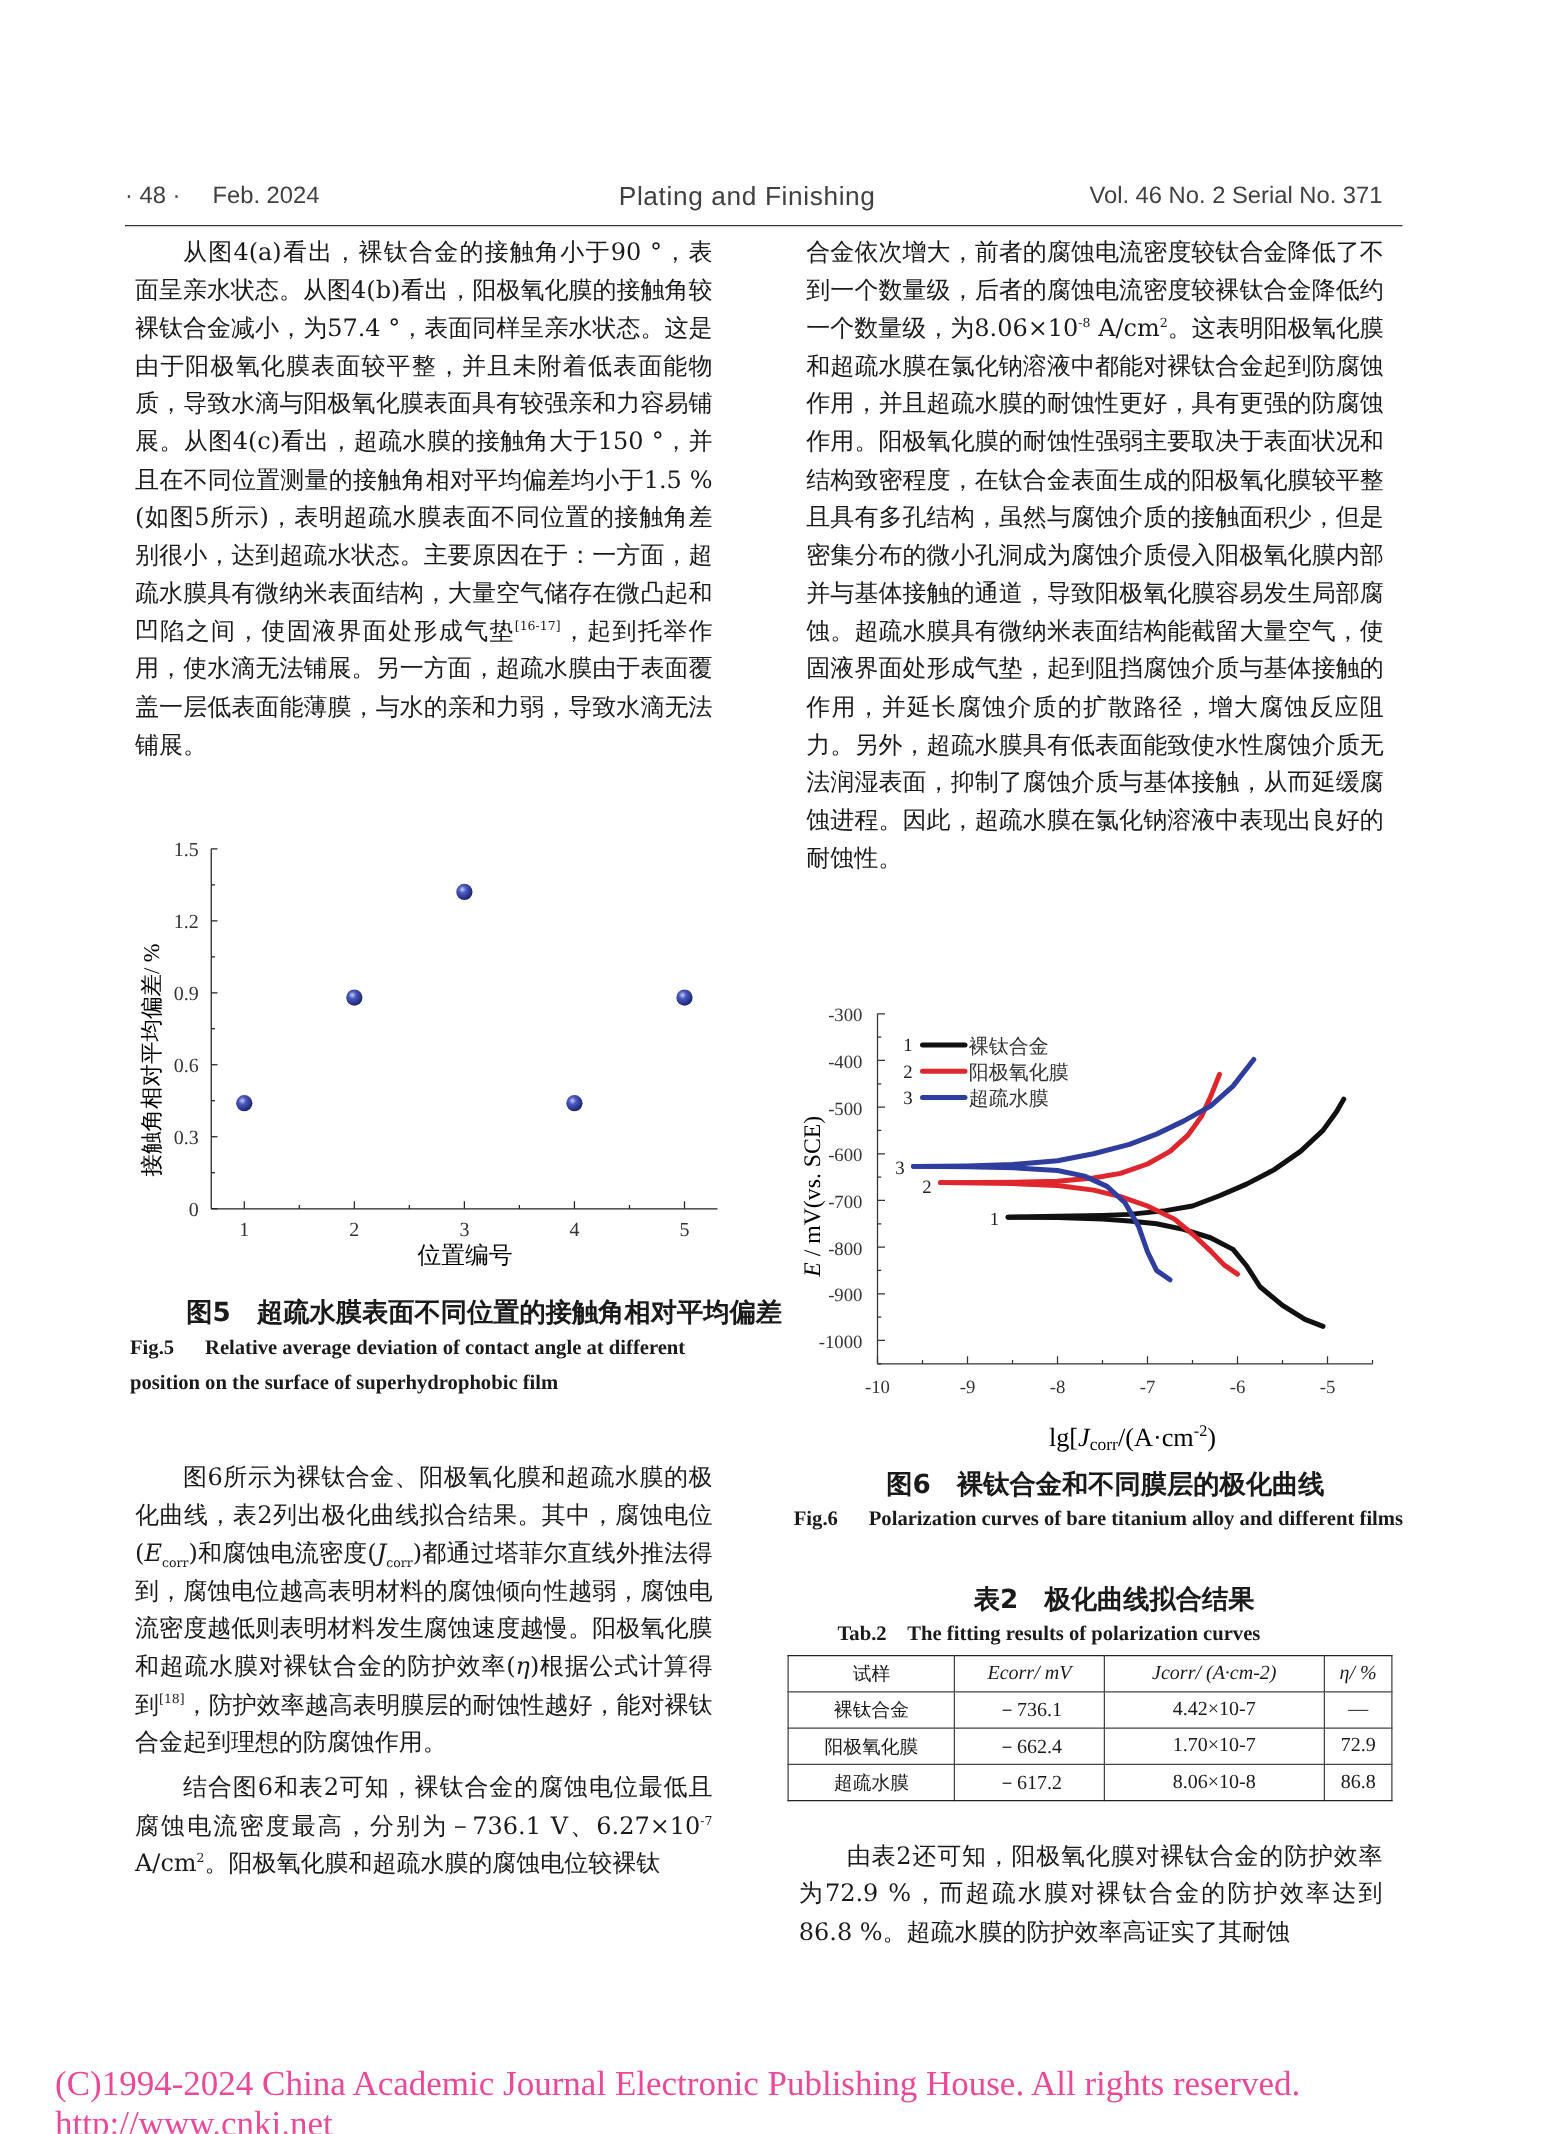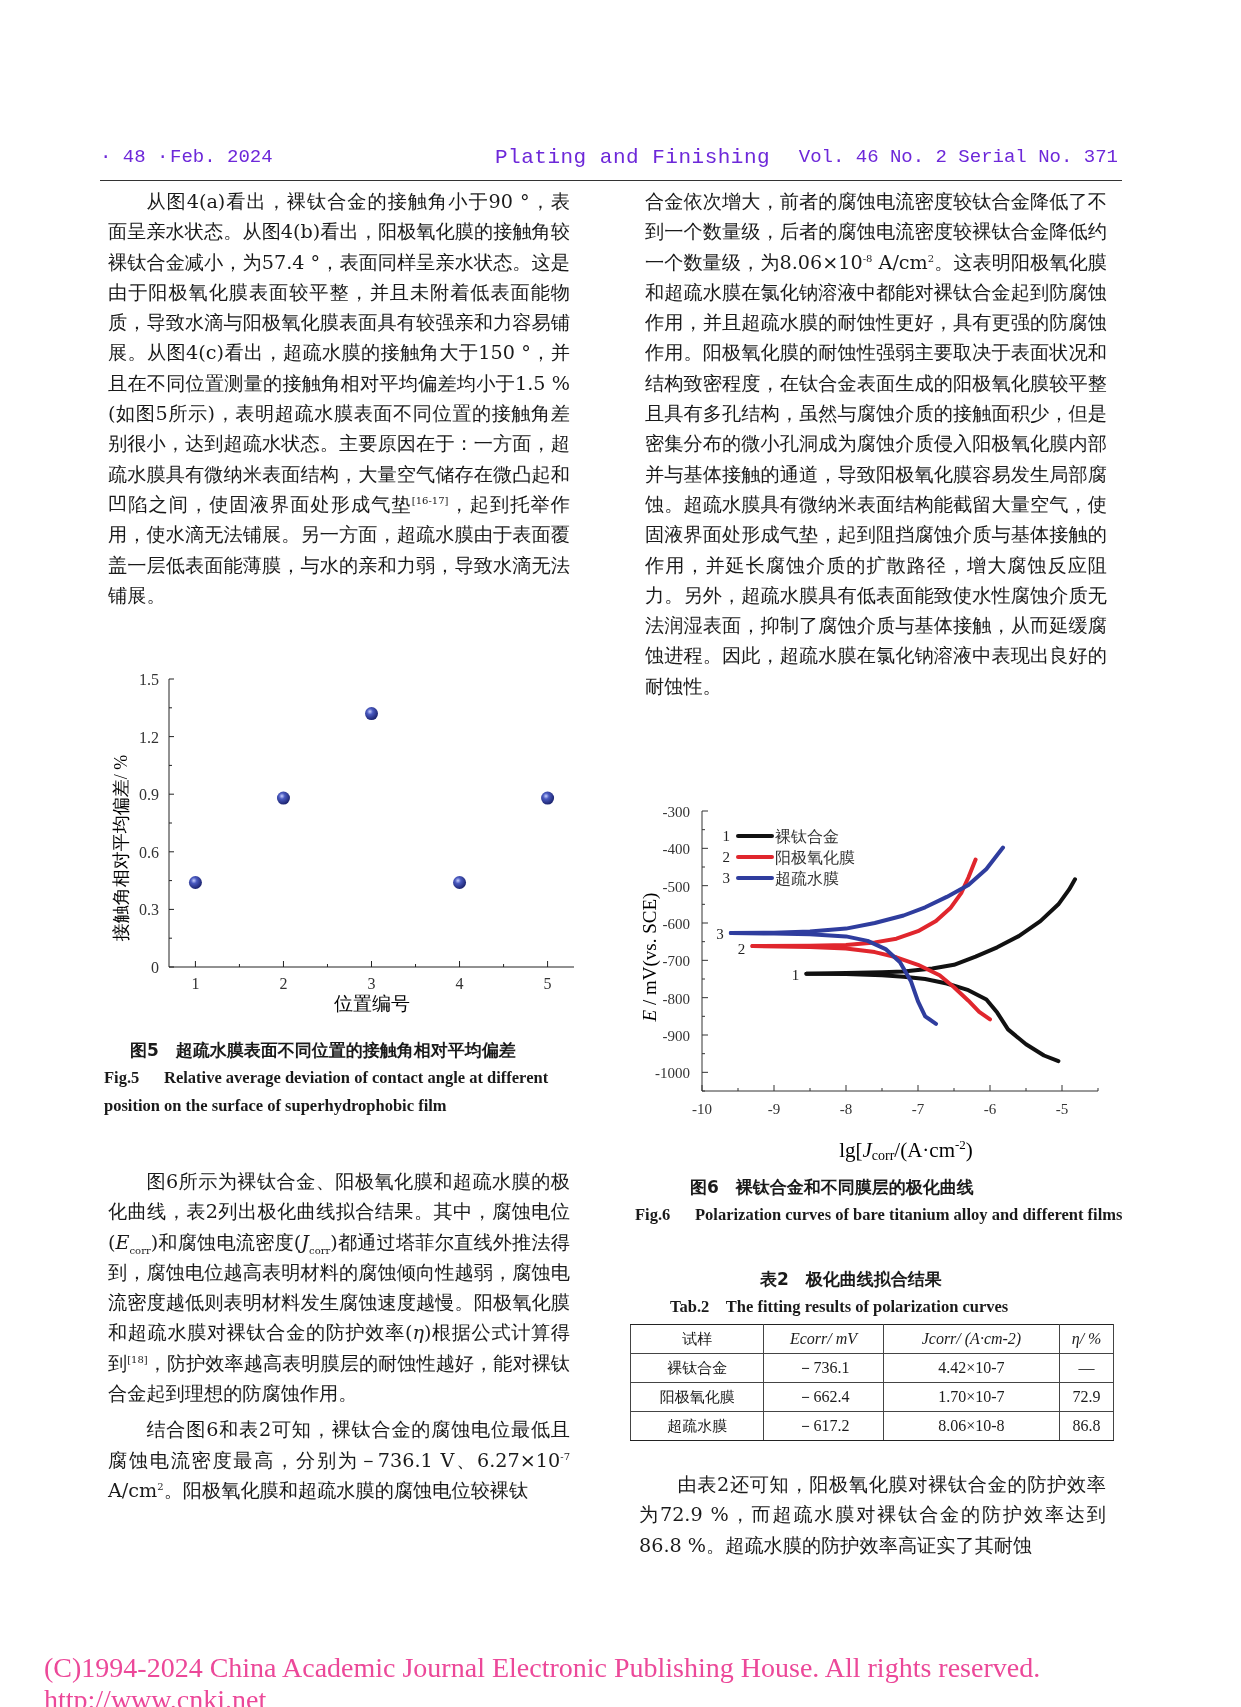--- a/index.html
+++ b/index.html
@@ -1,34 +1,34 @@
 <!DOCTYPE html>
 <html><head>
 <meta charset="utf-8">
 <style>
   html, body { margin: 0; padding: 0; background: #ffffff; }
   body { width: 1241px; height: 1707px; position: relative; overflow: hidden;
          font-family: "DejaVu Serif", "Liberation Serif", serif; color: #1a1a1a; }
   .hdr { position: absolute; left: 100px; top: 146px; width: 1022px; height: 34px; border-bottom: 1.5px solid #333; }
-  .hdr span { position: absolute; top: 0; font-family: Liberation Mono, monospace; font-size: 19px; color: #6d28d9; }
+  .hdr span { position: absolute; top: 0; font-family: Liberation Sans, sans-serif; font-size: 19px; color: #404040; }
   .hdr .pg { left: 0; }
   .hdr .date { left: 70px; }
   .hdr .journal { left: 395px; font-size: 21px; letter-spacing: 0.5px; }
-  .hdr .vol { right: 4px; }
+  .hdr .vol { right: 16px; }
   .col { position: absolute; width: 470px; font-size: 19.2px; line-height: 30.3px; text-align: justify; }
   .colL { left: 104px; top: 183px; }
   .colR { left: 641px; top: 183px; }
   .p { margin: 4px; text-indent: 0; }
   .ind { text-indent: 2em; }
   sup { font-size: 10px; line-height: 0; }
   sub { font-size: 10px; line-height: 0; }
   .fig5 { position: absolute; left: 100px; top: 670px; width: 500px; height: 370px; }
   .fig6 { position: absolute; left: 630px; top: 800px; width: 500px; height: 370px; }
   .cap { position: absolute; font-size: 16px; line-height: 28px; font-weight: bold; }
-  .cap-cn { font-family: "DejaVu Sans", sans-serif; font-weight: bold; font-size: 17px; }
+  .cap-cn { font-family: "DejaVu Sans", sans-serif; font-weight: bold; font-size: 21px; margin-left: 19px; }
   .cap-en { font-family: Liberation Serif, serif; font-weight: bold; font-size: 16.5px; }
   .cap5cn { left: 130px; top: 1036px; }
   .cap5en { left: 104px; top: 1064px; width: 490px; }
   .cap6cn { left: 690px; top: 1173px; }
   .cap6en { left: 635px; top: 1201px; width: 490px; }
   .tab2cn { left: 760px; top: 1265px; }
   .tab2en { left: 670px; top: 1293px; }
   .cap-en .lab { display: inline-block; width: 60px; }
   table.t2 { position: absolute; left: 630px; top: 1324px; width: 484px; border-collapse: collapse;
              font-family: "Liberation Serif", serif; font-size: 16px; }

